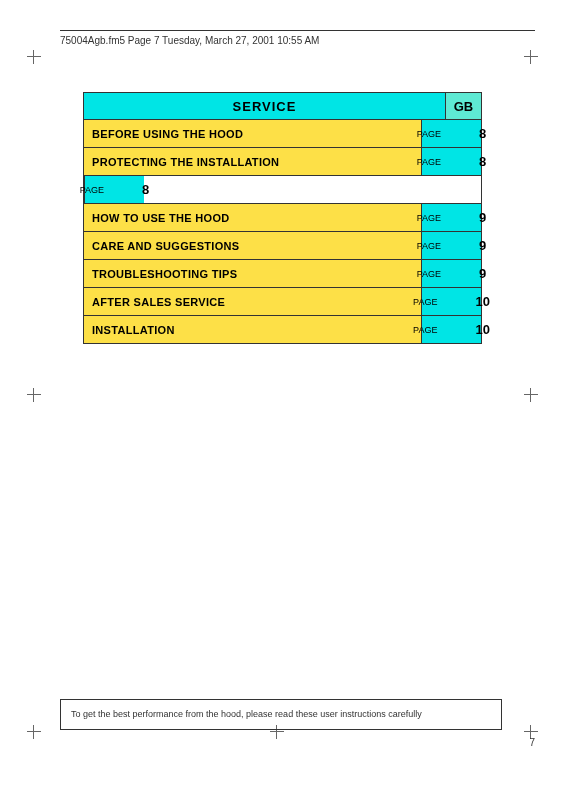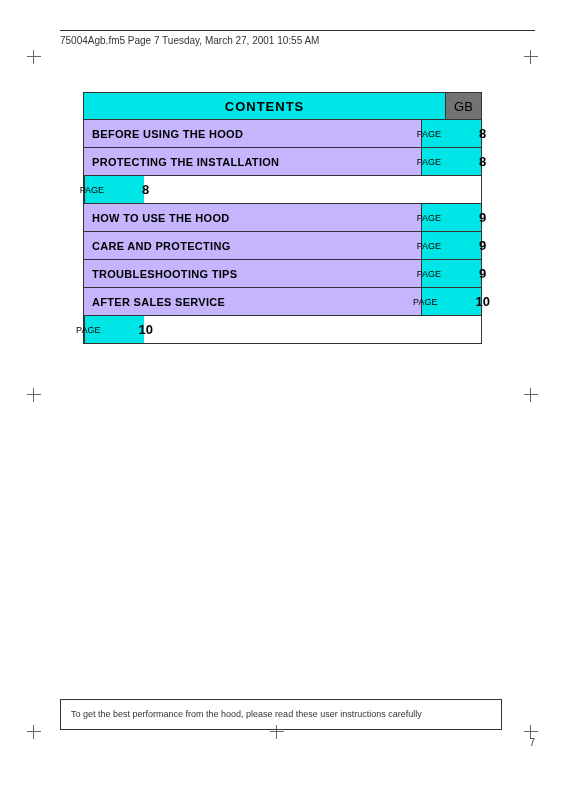--- a/index.html
+++ b/index.html
@@ -99,42 +99,42 @@
       display: flex;
       align-items: center;
       justify-content: center;
       font-size: 13px;
       font-weight: 900;
       color: #000;
       letter-spacing: 1px;
     }
 
     .contents-gb {
-      background: #737373;
+      background: #5eead4;
       width: 36px;
       display: flex;
       align-items: center;
       justify-content: center;
       font-size: 13px;
-      font-weight: 400;
+      font-weight: 700;
       color: #000;
       border-left: 1.5px solid #333;
     }
 
     
     .toc-row {
       display: flex;
       align-items: stretch;
       border: 1.5px solid #333;
       border-top: none;
       height: 28px;
     }
 
     .toc-label {
-      background: #c4b5fd;
+      background: #fde047;
       flex: 1;
       display: flex;
       align-items: center;
       padding-left: 8px;
       font-size: 11px;
       font-weight: 900;
       color: #000;
       letter-spacing: 0.3px;
       text-align: center;
     }
@@ -201,21 +201,21 @@
   <div class="cross-mark cross-tr"></div>
   <div class="cross-mark cross-ml"></div>
   <div class="cross-mark cross-mr"></div>
   <div class="cross-mark cross-bl"></div>
   <div class="cross-mark cross-bm"></div>
   <div class="cross-mark cross-br"></div>
 
   <div class="content-area">
 
     <div class="contents-header">
-      <div class="contents-title">CONTENTS</div>
+      <div class="contents-title">SERVICE</div>
       <div class="contents-gb">GB</div>
     </div>
 
     <div id="toc-rows">
         <div class="toc-row">
           <div class="toc-label">BEFORE USING THE HOOD</div>
           <div class="toc-page">
             <span class="page-word">PAGE</span>
             <span class="page-num">8</span>
           </div>
@@ -234,41 +234,42 @@
           </div>
         </div>
         <div class="toc-row">
           <div class="toc-label">HOW TO USE THE HOOD</div>
           <div class="toc-page">
             <span class="page-word">PAGE</span>
             <span class="page-num">9</span>
           </div>
         </div>
         <div class="toc-row">
-          <div class="toc-label">CARE AND PROTECTING</div>
+          <div class="toc-label">CARE AND SUGGESTIONS</div>
           <div class="toc-page">
             <span class="page-word">PAGE</span>
             <span class="page-num">9</span>
           </div>
         </div>
         <div class="toc-row">
           <div class="toc-label">TROUBLESHOOTING TIPS</div>
           <div class="toc-page">
             <span class="page-word">PAGE</span>
             <span class="page-num">9</span>
           </div>
         </div>
         <div class="toc-row">
           <div class="toc-label">AFTER SALES SERVICE</div>
           <div class="toc-page">
             <span class="page-word">PAGE</span>
             <span class="page-num">10</span>
           </div>
         </div>
         <div class="toc-row">
+          <div class="toc-label">INSTALLATION</div>
           <div class="toc-page">
             <span class="page-word">PAGE</span>
             <span class="page-num">10</span>
           </div>
         </div>
       </div>
 
   </div>
 
   <div class="footer-note">To get the best performance from the hood, please read these user instructions carefully</div>

